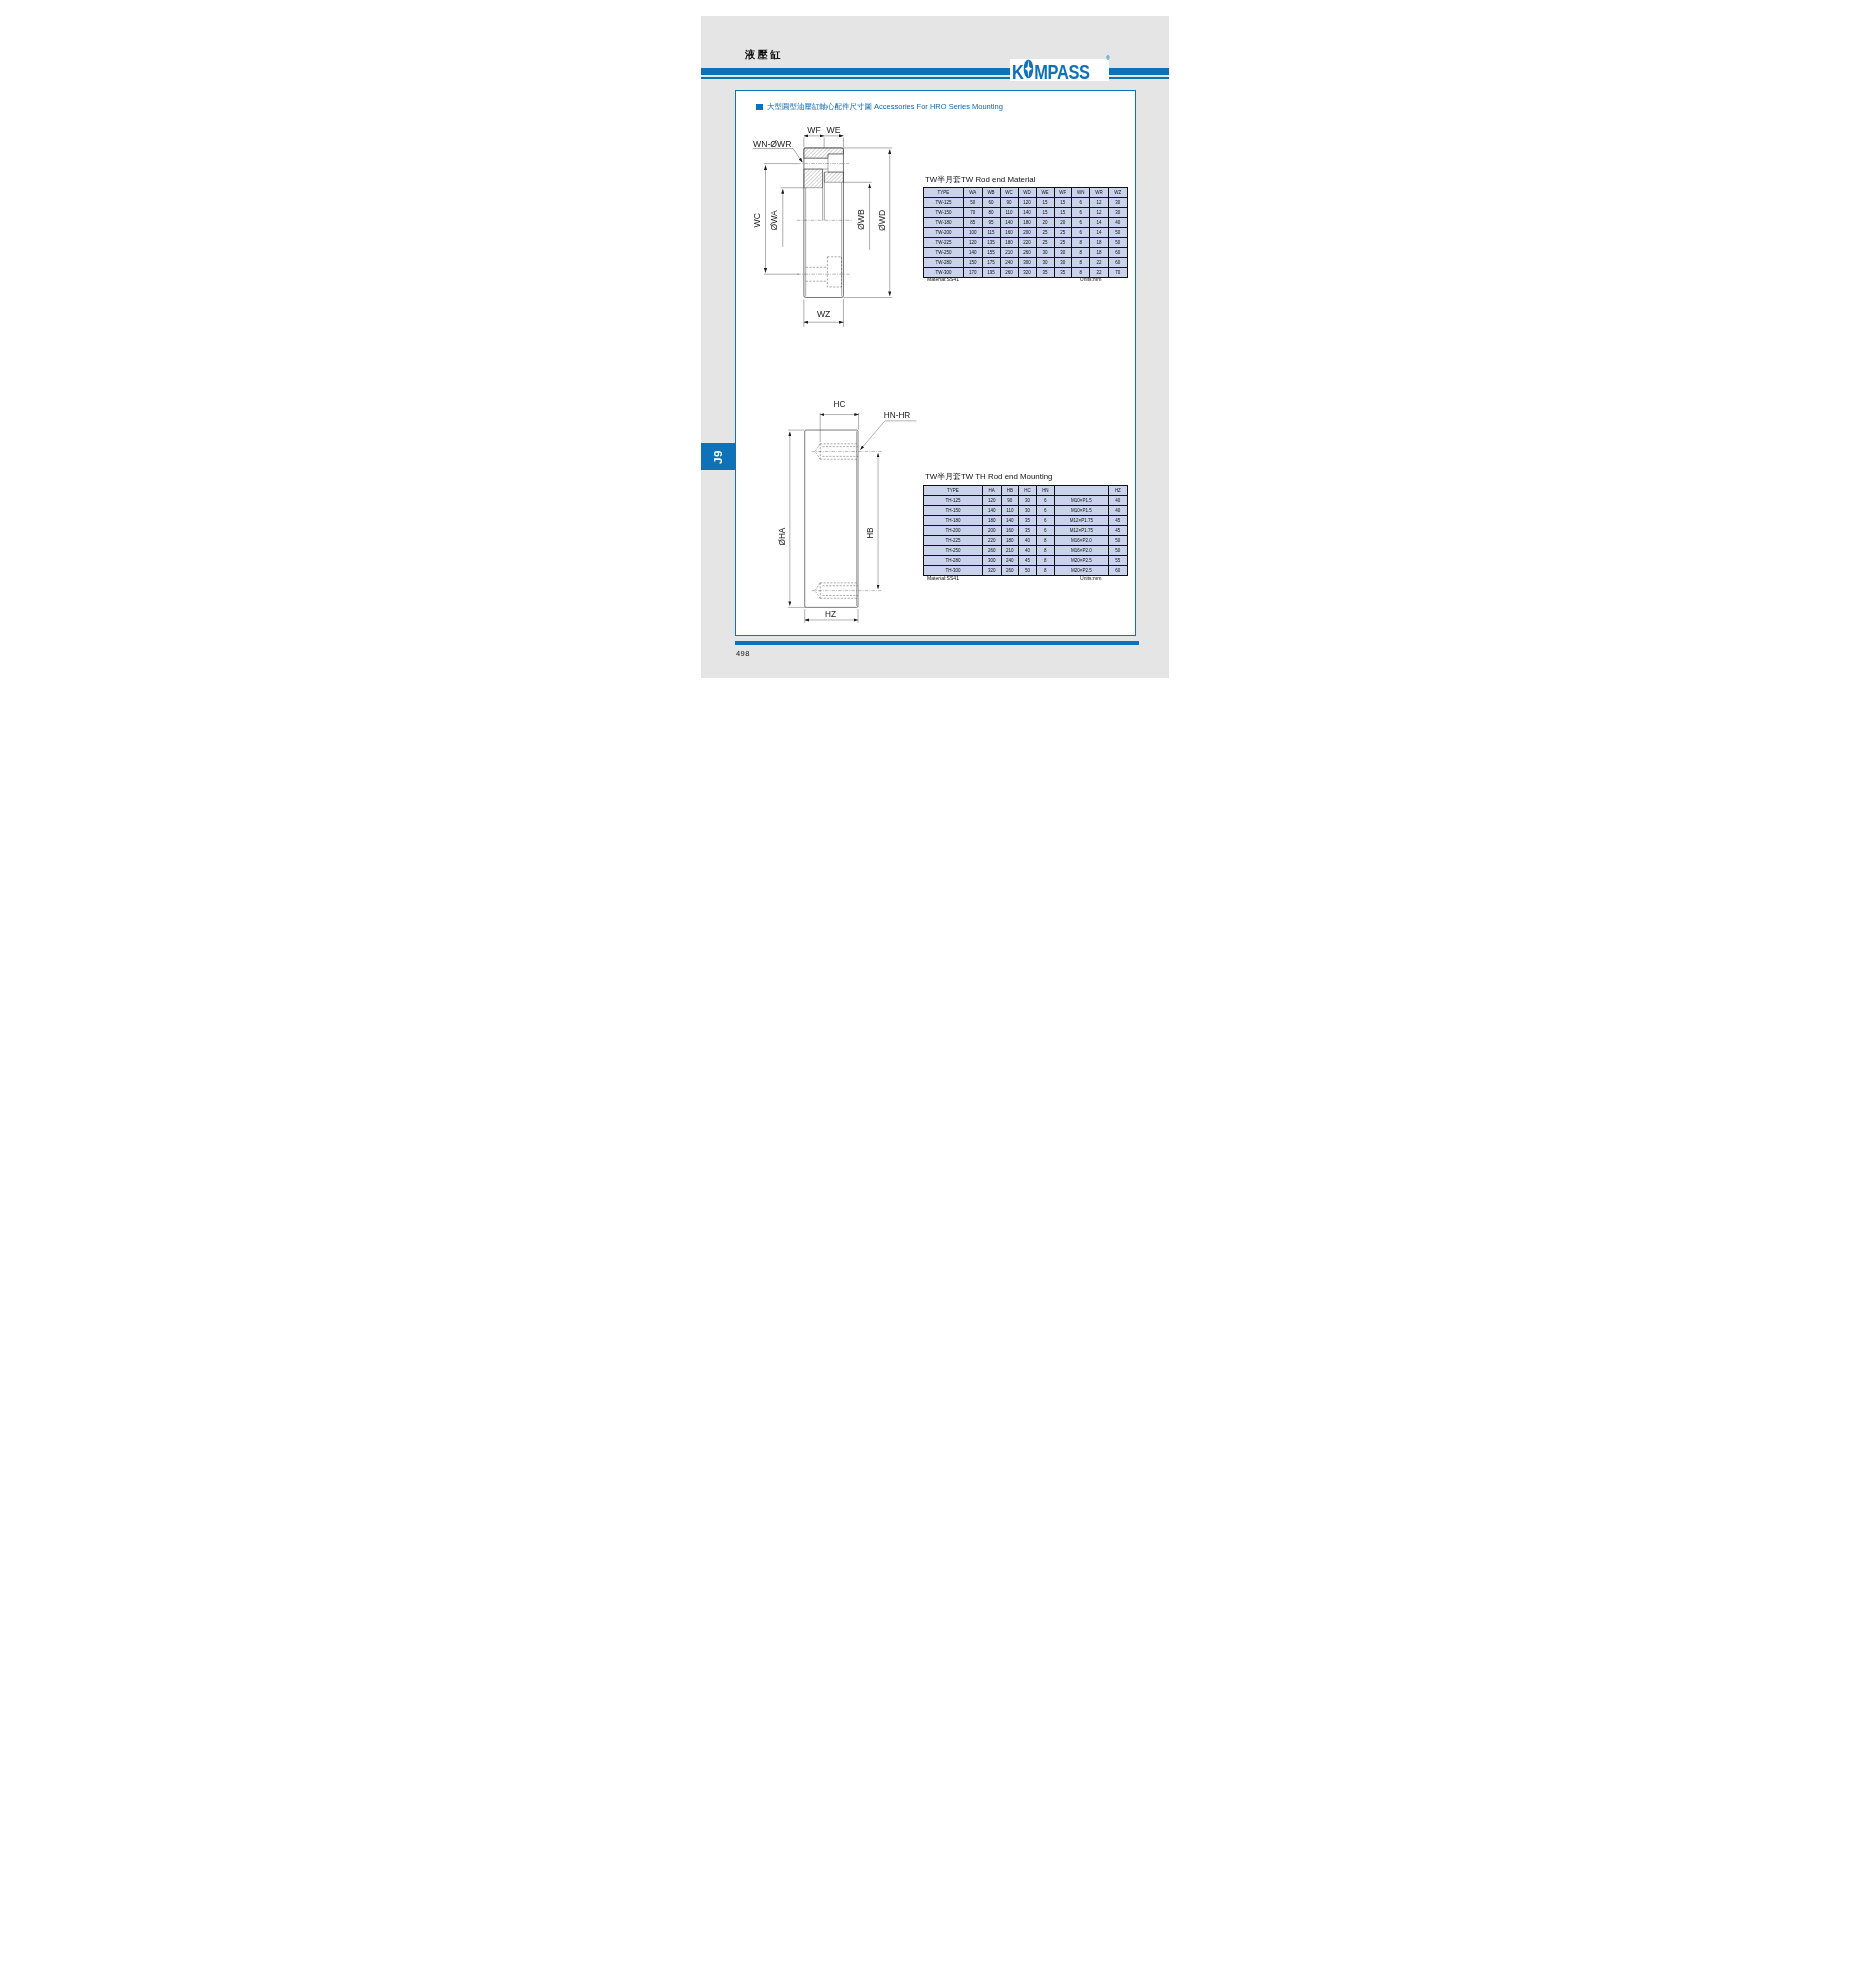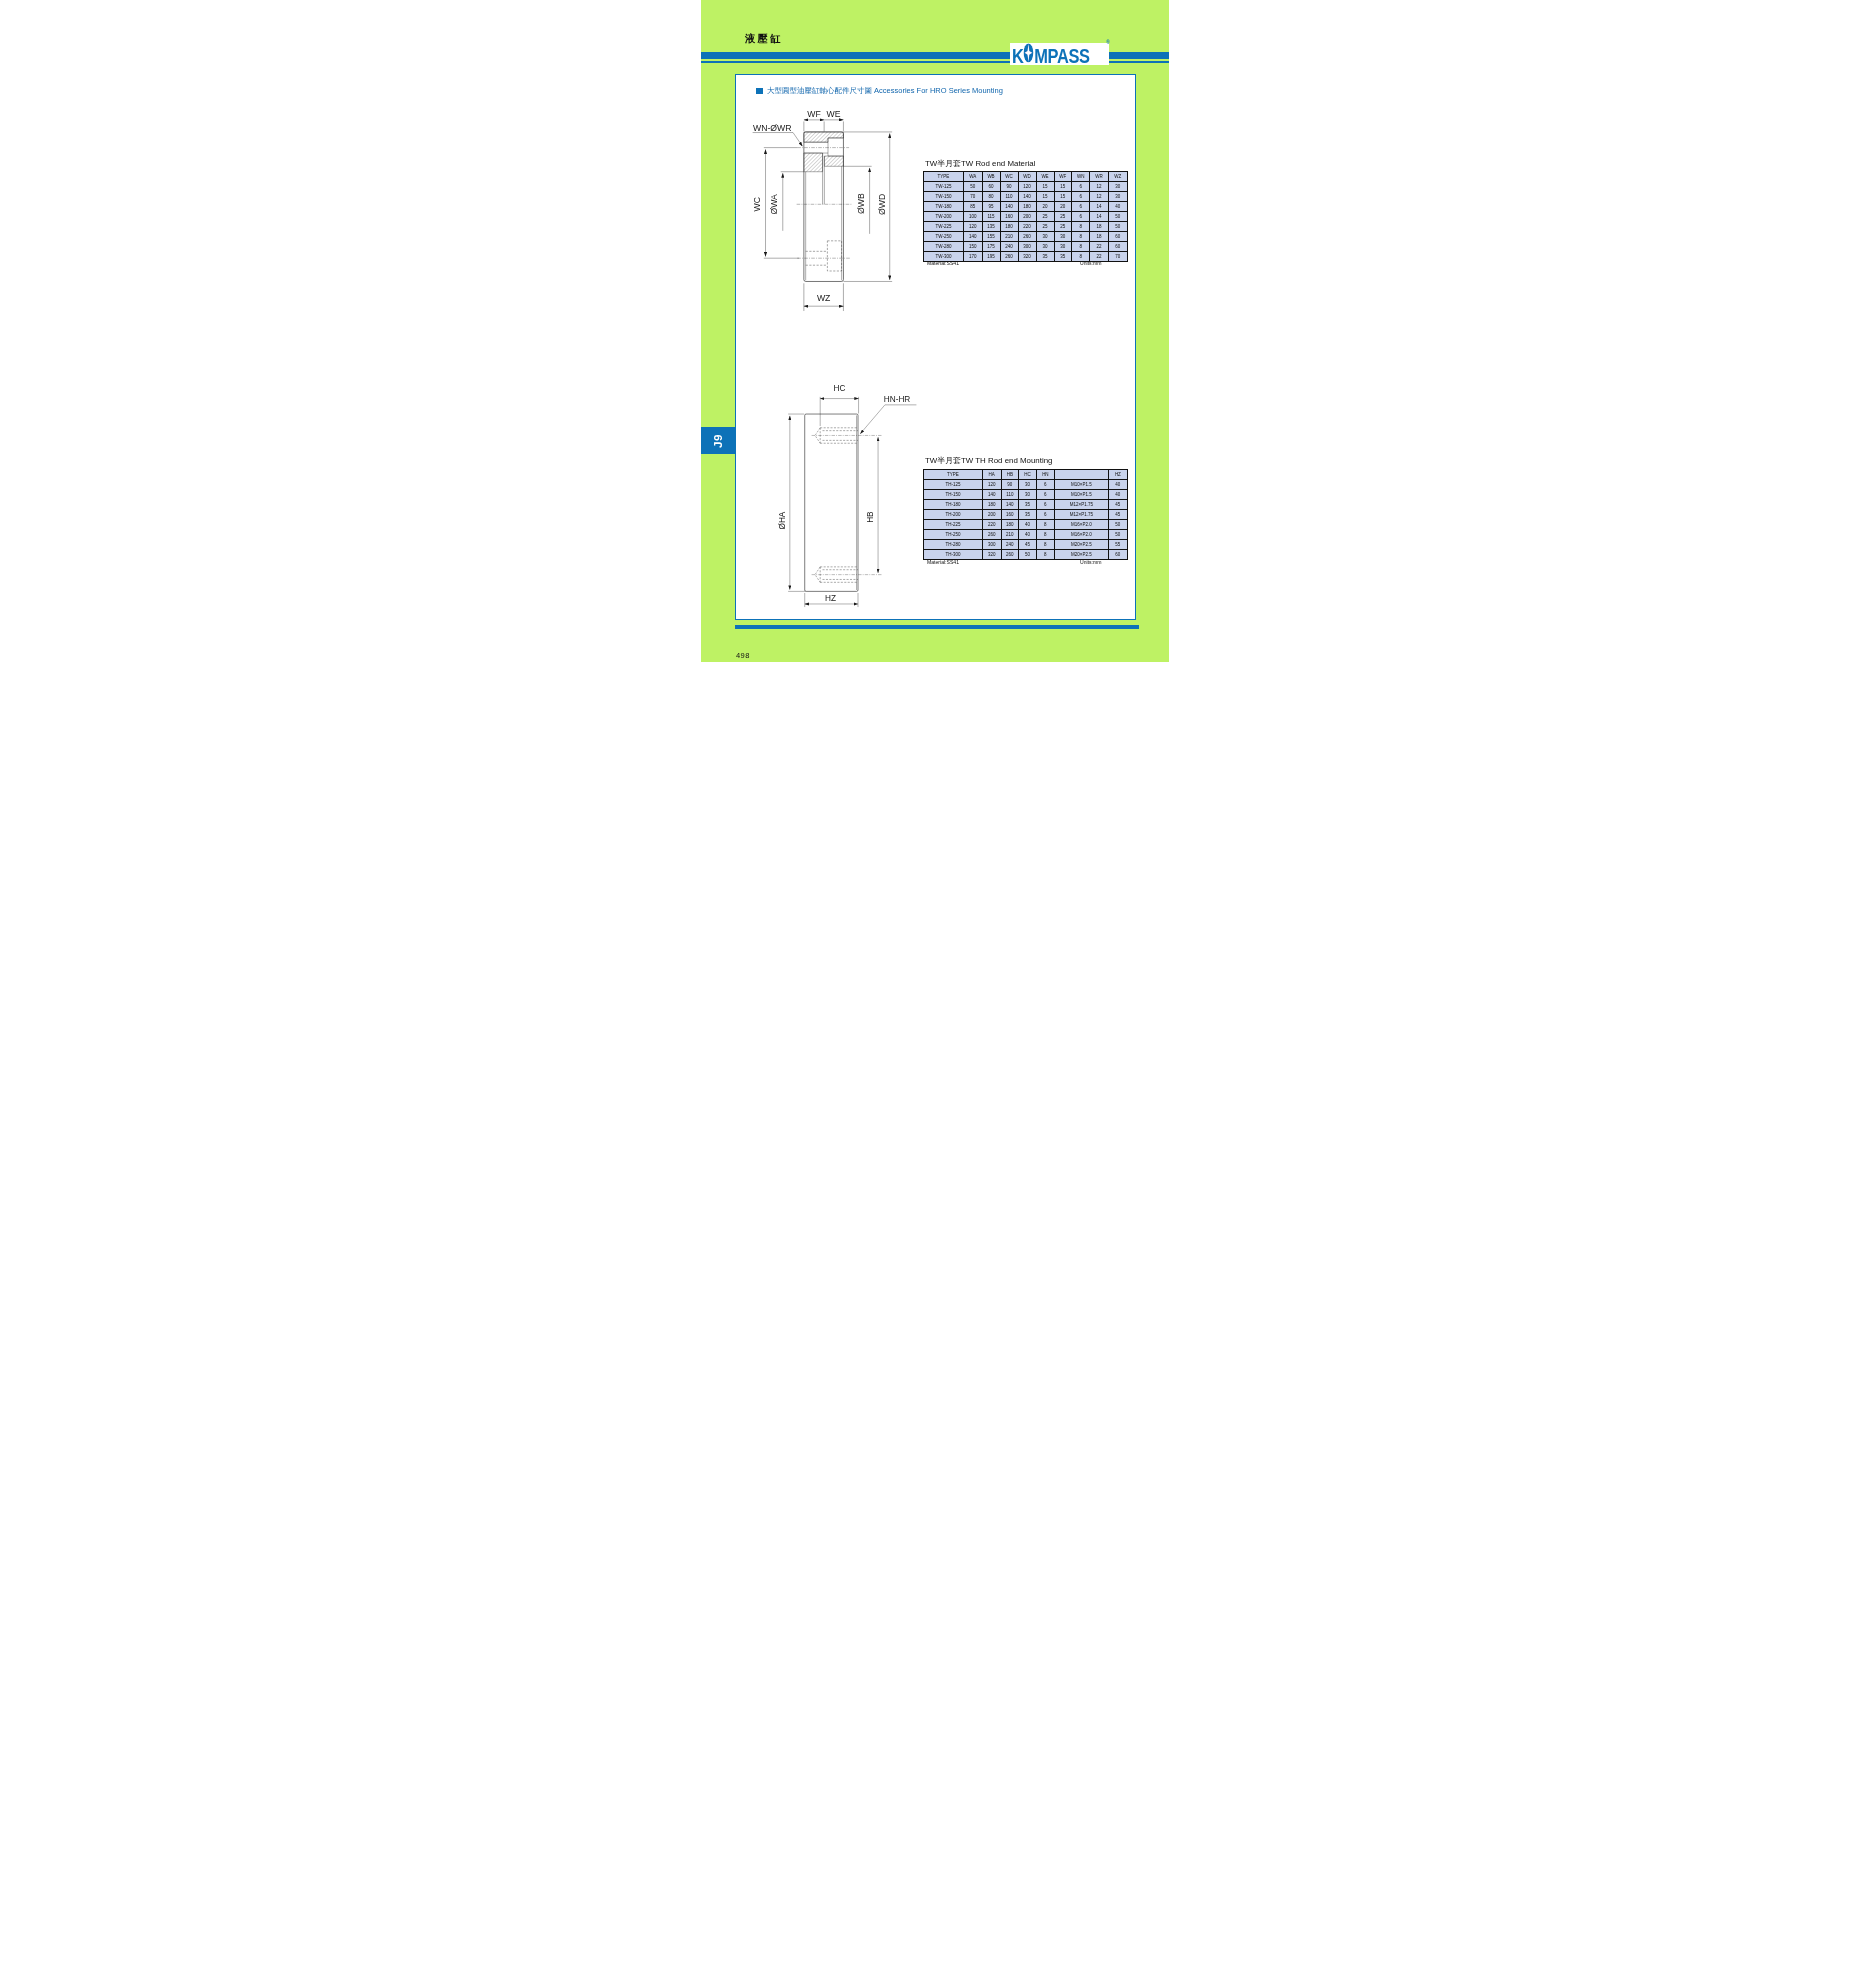--- a/index.html
+++ b/index.html
@@ -1,17 +1,17 @@
 <!DOCTYPE html>
 <html style="font-size:6.3px"><head>
 <meta charset="utf-8">
 <style>
   html,body{margin:0;padding:0;background:#fff;}
   body{font-family:"Liberation Sans","DejaVu Sans",sans-serif;}
-  .page{position:relative;width:468px;height:662px;margin:0 auto;background:#bef264;overflow:hidden;}
+  .page{position:relative;width:468px;height:662px;margin:16px auto;background:#e5e5e5;overflow:hidden;}
   .abs{position:absolute;}
   
   .top-zh{left:44px;top:32px;font-size:10.2px;font-weight:700;letter-spacing:2.4px;color:#111;}
   .bar{left:0;width:468px;background:#0d72b8;}
   .bar-thick{top:52px;height:6.7px;}
   .bar-thin{top:61px;height:2.4px;}
   .logo-block{left:309px;top:43px;width:99px;height:22px;background:#fff;z-index:3;}
   .logo-row{position:absolute;left:2.4px;bottom:0.8px;display:flex;align-items:flex-end;color:#0d72b8;
     font-weight:700;font-size:17.3px;line-height:0.82;transform:scale(0.95,1.22);transform-origin:left bottom;letter-spacing:-0.4px;}
   .logo-reg{position:absolute;right:-0.8px;top:-3.5px;font-size:4.7px;font-weight:700;color:#0d72b8;}
@@ -22,21 +22,21 @@
   .section-bullet{display:inline-block;width:6.7px;height:6.3px;background:#0d72b8;margin-right:4.3px;vertical-align:-0.8px;}
   
   .dwg-title{font-size:7.9px;color:#111;white-space:nowrap;}
   .dtable{border-collapse:collapse;table-layout:fixed;background:#c9d3ec;}
   .dtable th,.dtable td{border-left:0.4px solid #111;border-right:0.4px solid #111;border-top:0.8px solid #111;border-bottom:0.8px solid #111;
     font-size:4.5px;font-weight:400;color:#111;text-align:center;vertical-align:middle;padding:0;height:9px;overflow:hidden;white-space:nowrap;}
   .dtable{border:0.8px solid #111;}
   .matline{font-size:5.1px;color:#111;white-space:nowrap;}
   
   .footer-bar{left:34px;top:625px;width:404px;height:3.5px;background:#0d72b8;}
-  .page-num{left:35px;top:651px;font-size:7.5px;color:#111;font-weight:500;letter-spacing:0.4px;}
+  .page-num{left:35px;top:633px;font-size:7.5px;color:#111;font-weight:500;letter-spacing:0.4px;}
   .side-tab{left:0;top:427px;width:34px;height:27px;background:#0d72b8;z-index:2;display:flex;align-items:center;justify-content:center;}
   .side-tab span{color:#fff;font-weight:700;font-size:11.8px;transform:rotate(-90deg);letter-spacing:0.4px;}
   
   svg text{font-family:"Liberation Sans","DejaVu Sans",sans-serif;fill:#1a1a1a;}
 </style>
 </head>
 <body>
 
 <div class="page">
 

